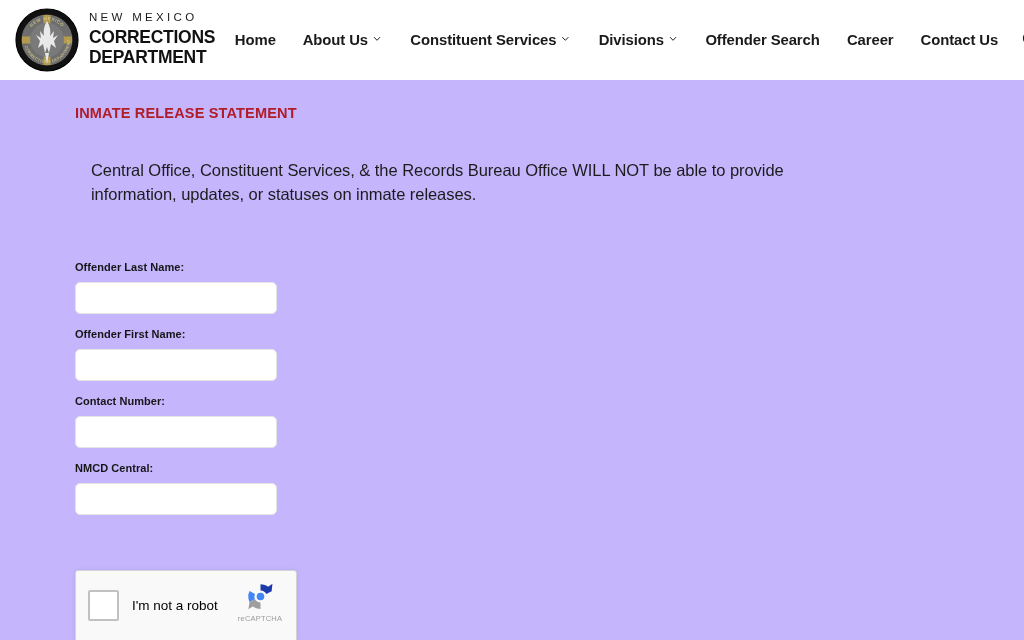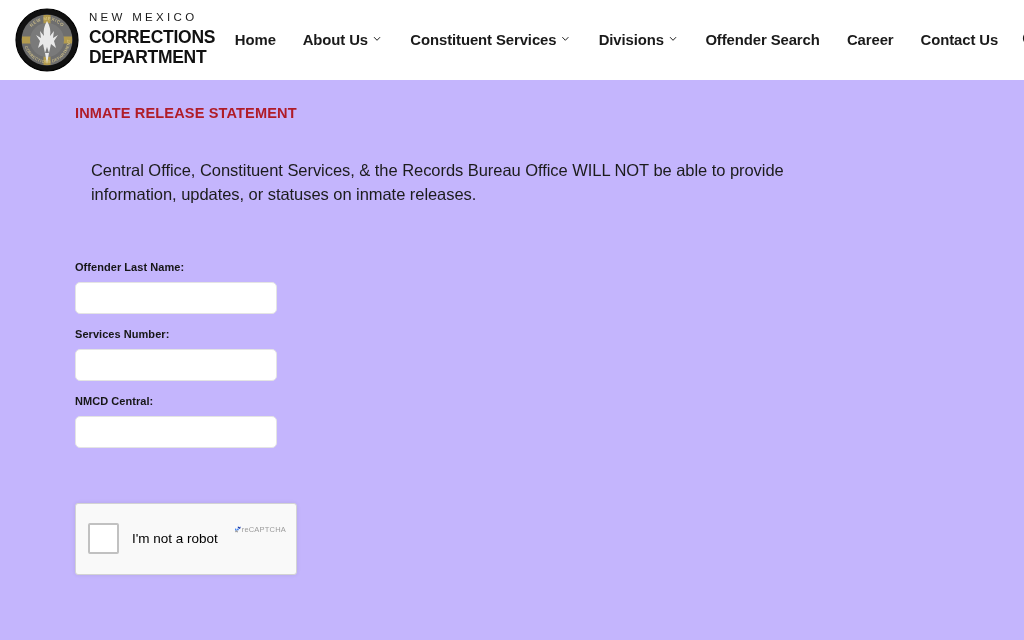--- a/index.html
+++ b/index.html
@@ -196,21 +196,21 @@
     margin-left: 13px;
     font-family: "Liberation Sans", sans-serif;
     white-space: nowrap;
   }
   .rc-brand {
     position: absolute;
     right: 10px;
     top: 9px;
     width: 52px;
     display: flex;
-    flex-direction: row;
+    flex-direction: column;
     align-items: center;
   }
   .rc-logo {
     width: 33px;
     height: 33px;
   }
   .rc-brandname {
     font-size: 7.5px;
     color: #9b9b9b;
     letter-spacing: 0.2px;
@@ -318,23 +318,27 @@
 
   <p class="intro-para">Central Office, Constituent Services, &amp; the Records Bureau Office WILL NOT be able to provide information, updates, or statuses on inmate releases.</p>
 
   <form class="form-area">
 
     <div class="field-group">
       <label class="field-label">Offender Last Name:</label>
       <input class="field-input" type="text" value="" style="">
     </div>
 
-
     <div class="field-group">
-      <label class="field-label">Services Number:</label>
+      <label class="field-label">Offender First Name:</label>
+      <input class="field-input" type="text" value="" style="">
+    </div>
+
+    <div class="field-group">
+      <label class="field-label">Contact Number:</label>
       <input class="field-input" type="text" value="" style="">
     </div>
 
     <div class="field-group">
       <label class="field-label">NMCD Central:</label>
       <input class="field-input" type="text" value="" style="">
     </div>
 
     <div class="recaptcha-wrap">
       <div class="recaptcha-box">

